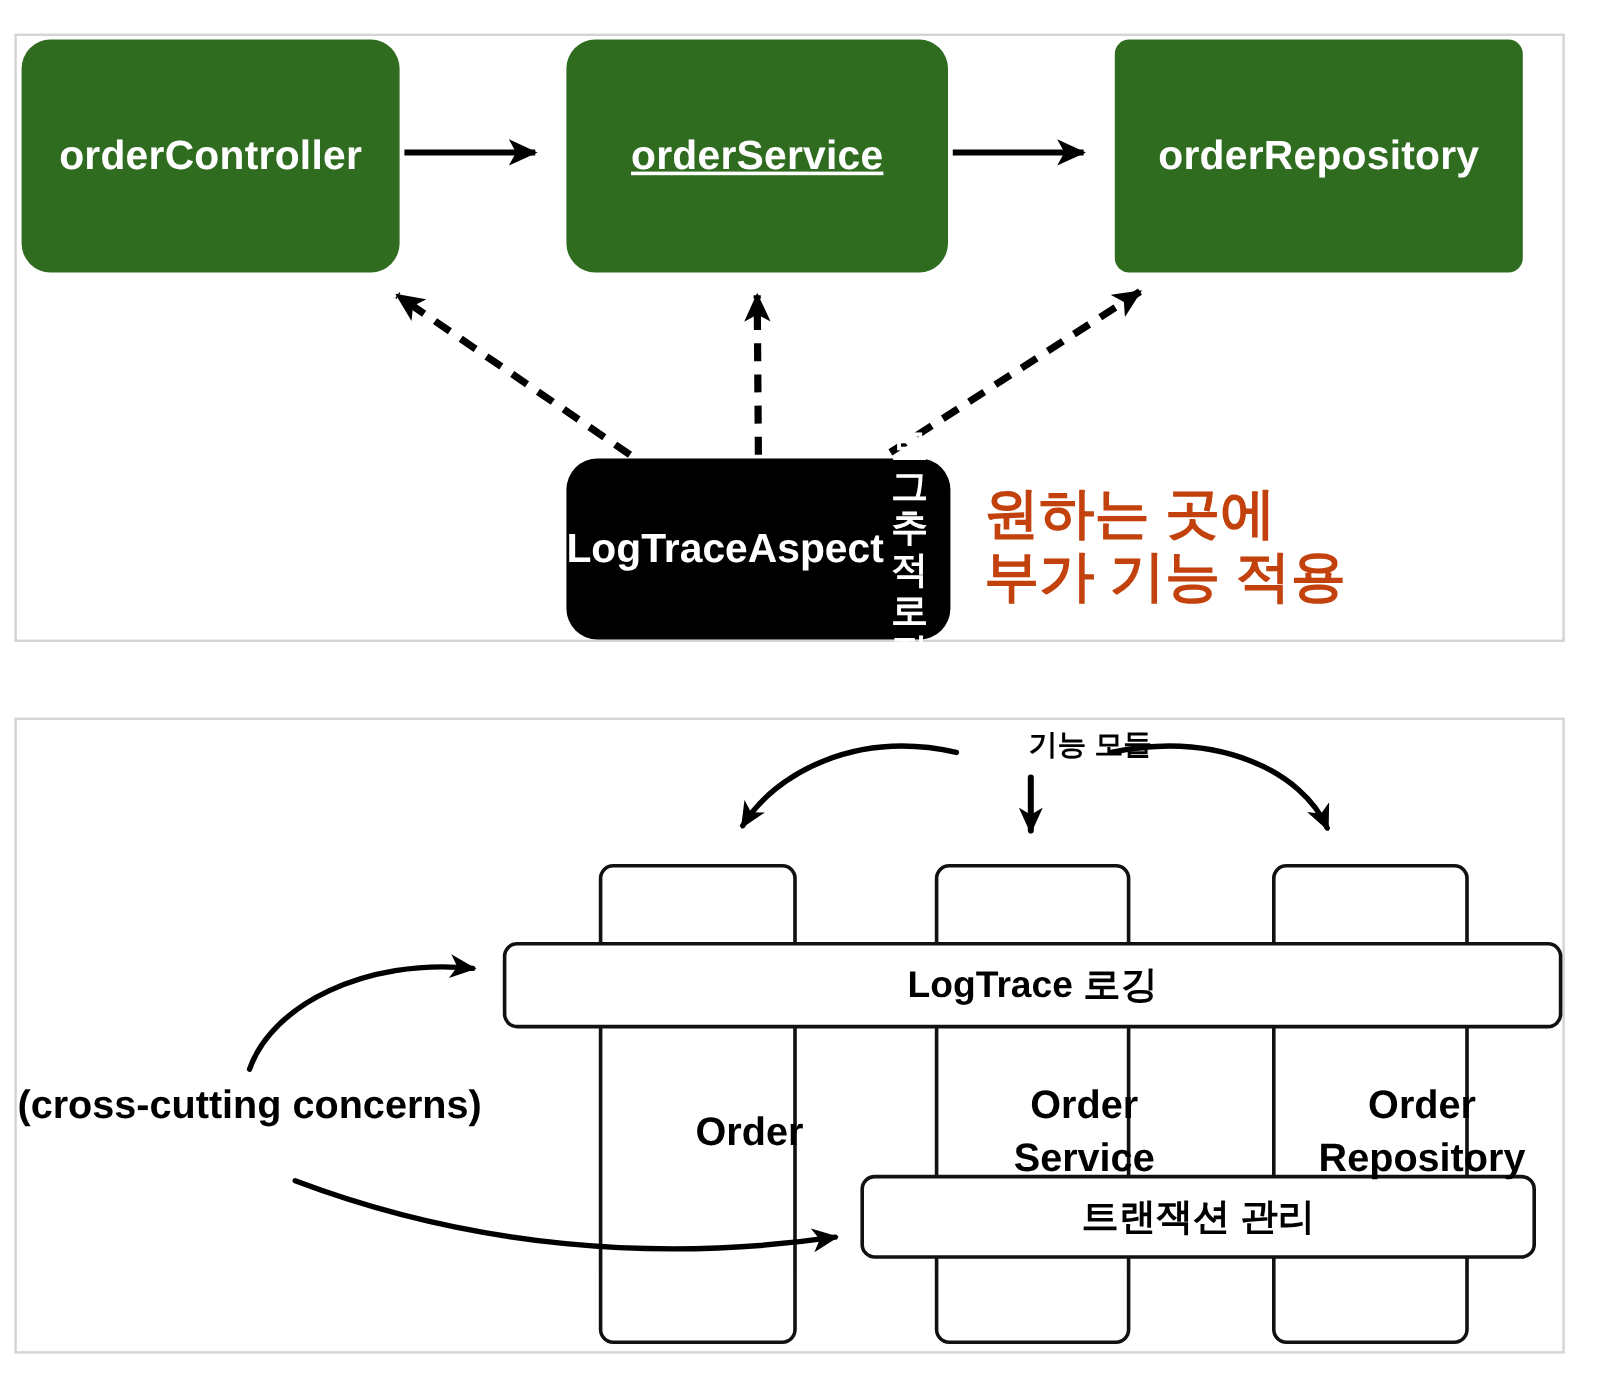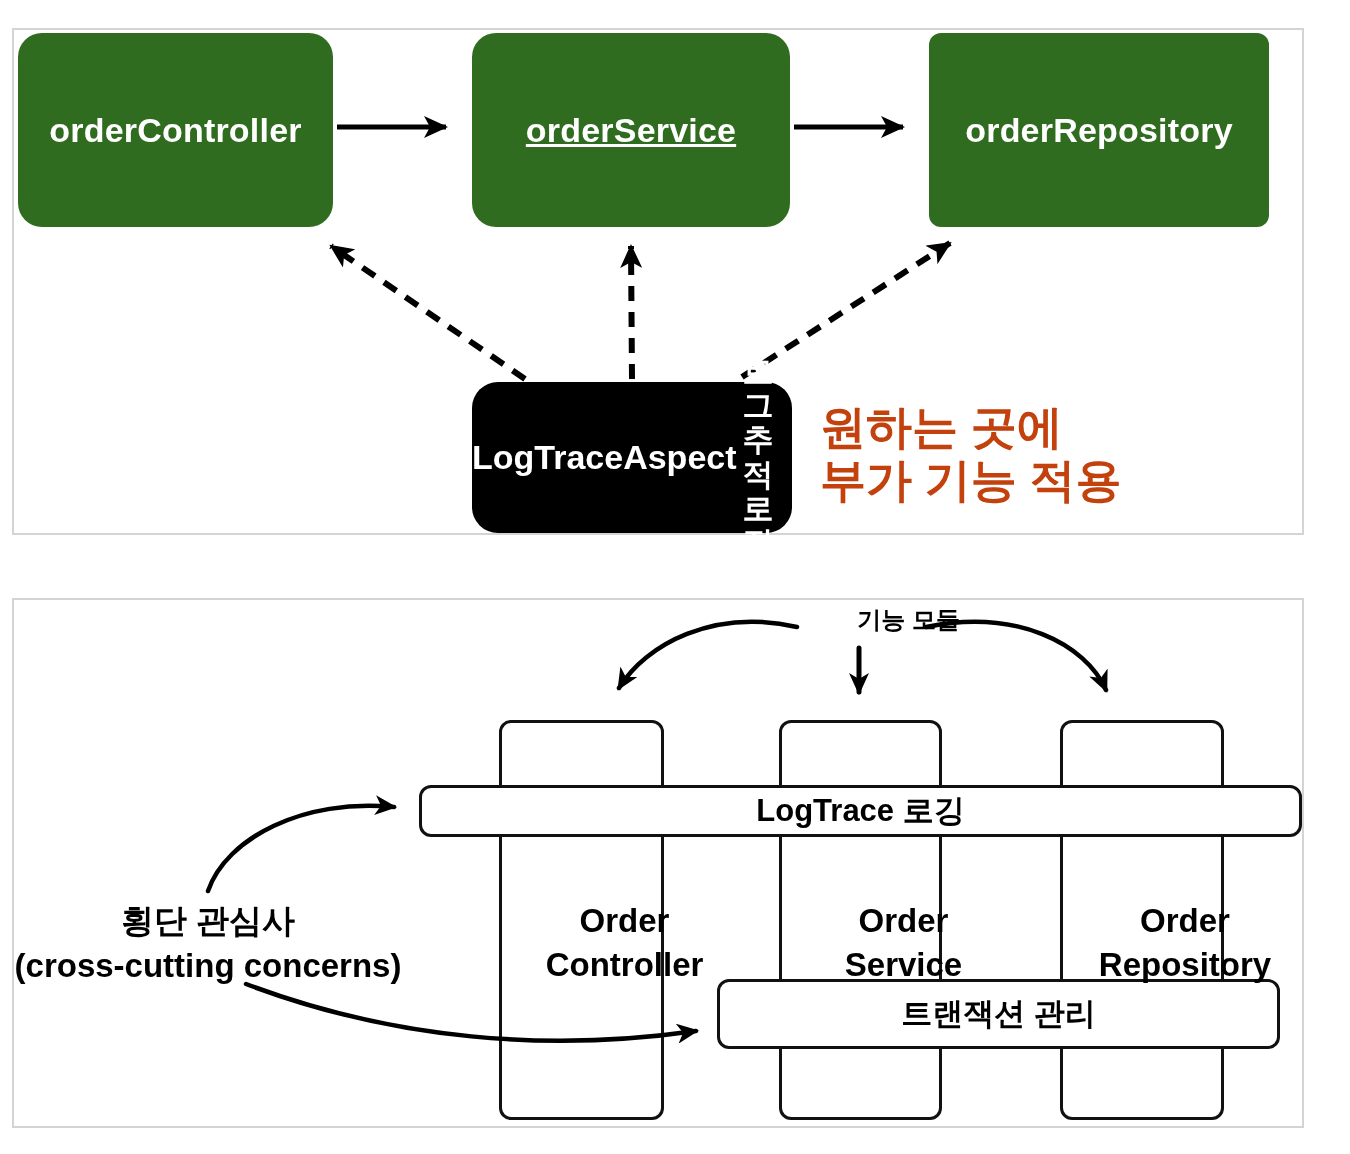--- a/index.html
+++ b/index.html
@@ -91,44 +91,42 @@
       <div>부가 기능 적용</div>
     </div>
   </section>
 
   <section class="panel bottom-panel">
 
     <div class="abs vbox" style="left:485px;top:120px;width:165px;height:400px;"></div>
     <div class="abs vbox" style="left:765px;top:120px;width:163px;height:400px;"></div>
     <div class="abs vbox" style="left:1046px;top:120px;width:164px;height:400px;"></div>
 
-    <div class="abs hbar" style="left:405px;top:185px;width:883px;height:52px;">
+    <div class="abs hbar" style="left:405px;top:185px;width:883px;height:72px;">
       <span>LogTrace 로깅</span>
     </div>
     <div class="abs hbar" style="left:703px;top:379px;width:563px;height:70px;">
       <span>트랜잭션 관리</span>
     </div>
 
     <div class="abs col-label" style="left:485px;top:288px;width:165px;height:110px;">
       <span>Order</span>
-      <span>Controller</span>
     </div>
     <div class="abs col-label" style="left:765px;top:288px;width:163px;height:110px;">
       <span>Order</span>
       <span>Service</span>
     </div>
     <div class="abs col-label" style="left:1046px;top:288px;width:164px;height:110px;">
       <span>Order</span>
       <span>Repository</span>
     </div>
 
     <div class="abs fm-label" style="left:746px;top:4px;width:200px;">기능 모듈</div>
 
     <div class="abs cc-label" style="left:0px;top:298px;width:388px;">
-      <div>횡단 관심사</div>
       <div>(cross-cutting concerns)</div>
     </div>
 
     <svg class="svg-layer" width="1288" height="526" viewBox="0 0 1288 526">
       <defs>
         <marker id="headSketch" markerUnits="userSpaceOnUse" markerWidth="24" markerHeight="20" refX="19" refY="10" orient="auto">
           <path d="M0,0 L22,10 L0,20 L6,10 Z" fill="#000"></path>
         </marker>
       </defs>
       <path d="M783,27 C700,8 632,44 605,88" fill="none" stroke="#000" stroke-width="4.5" stroke-linecap="round" marker-end="url(#headSketch)"></path>

